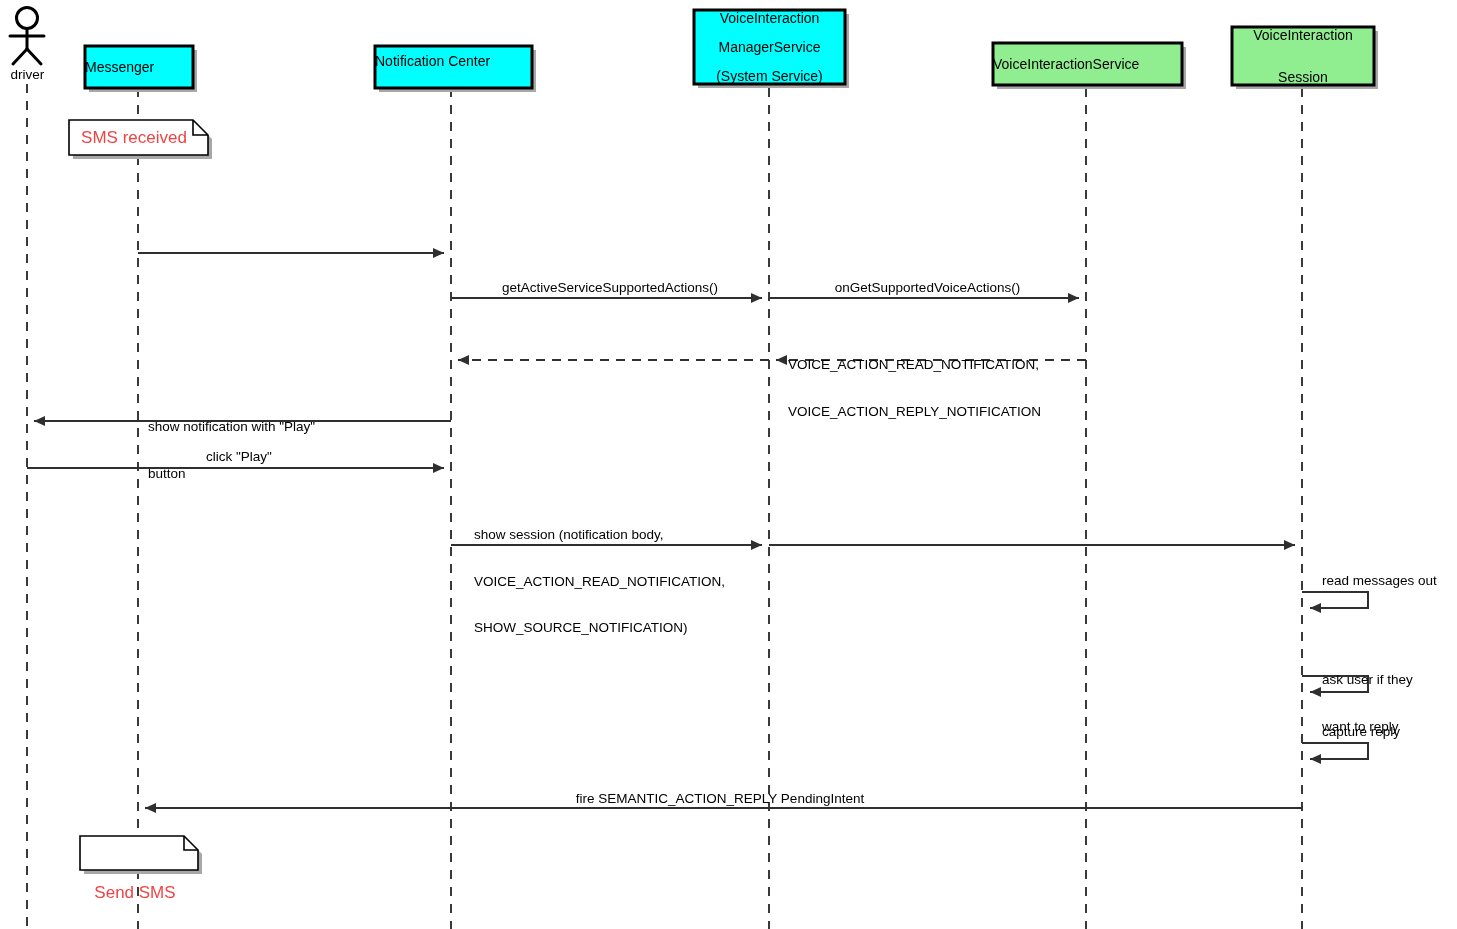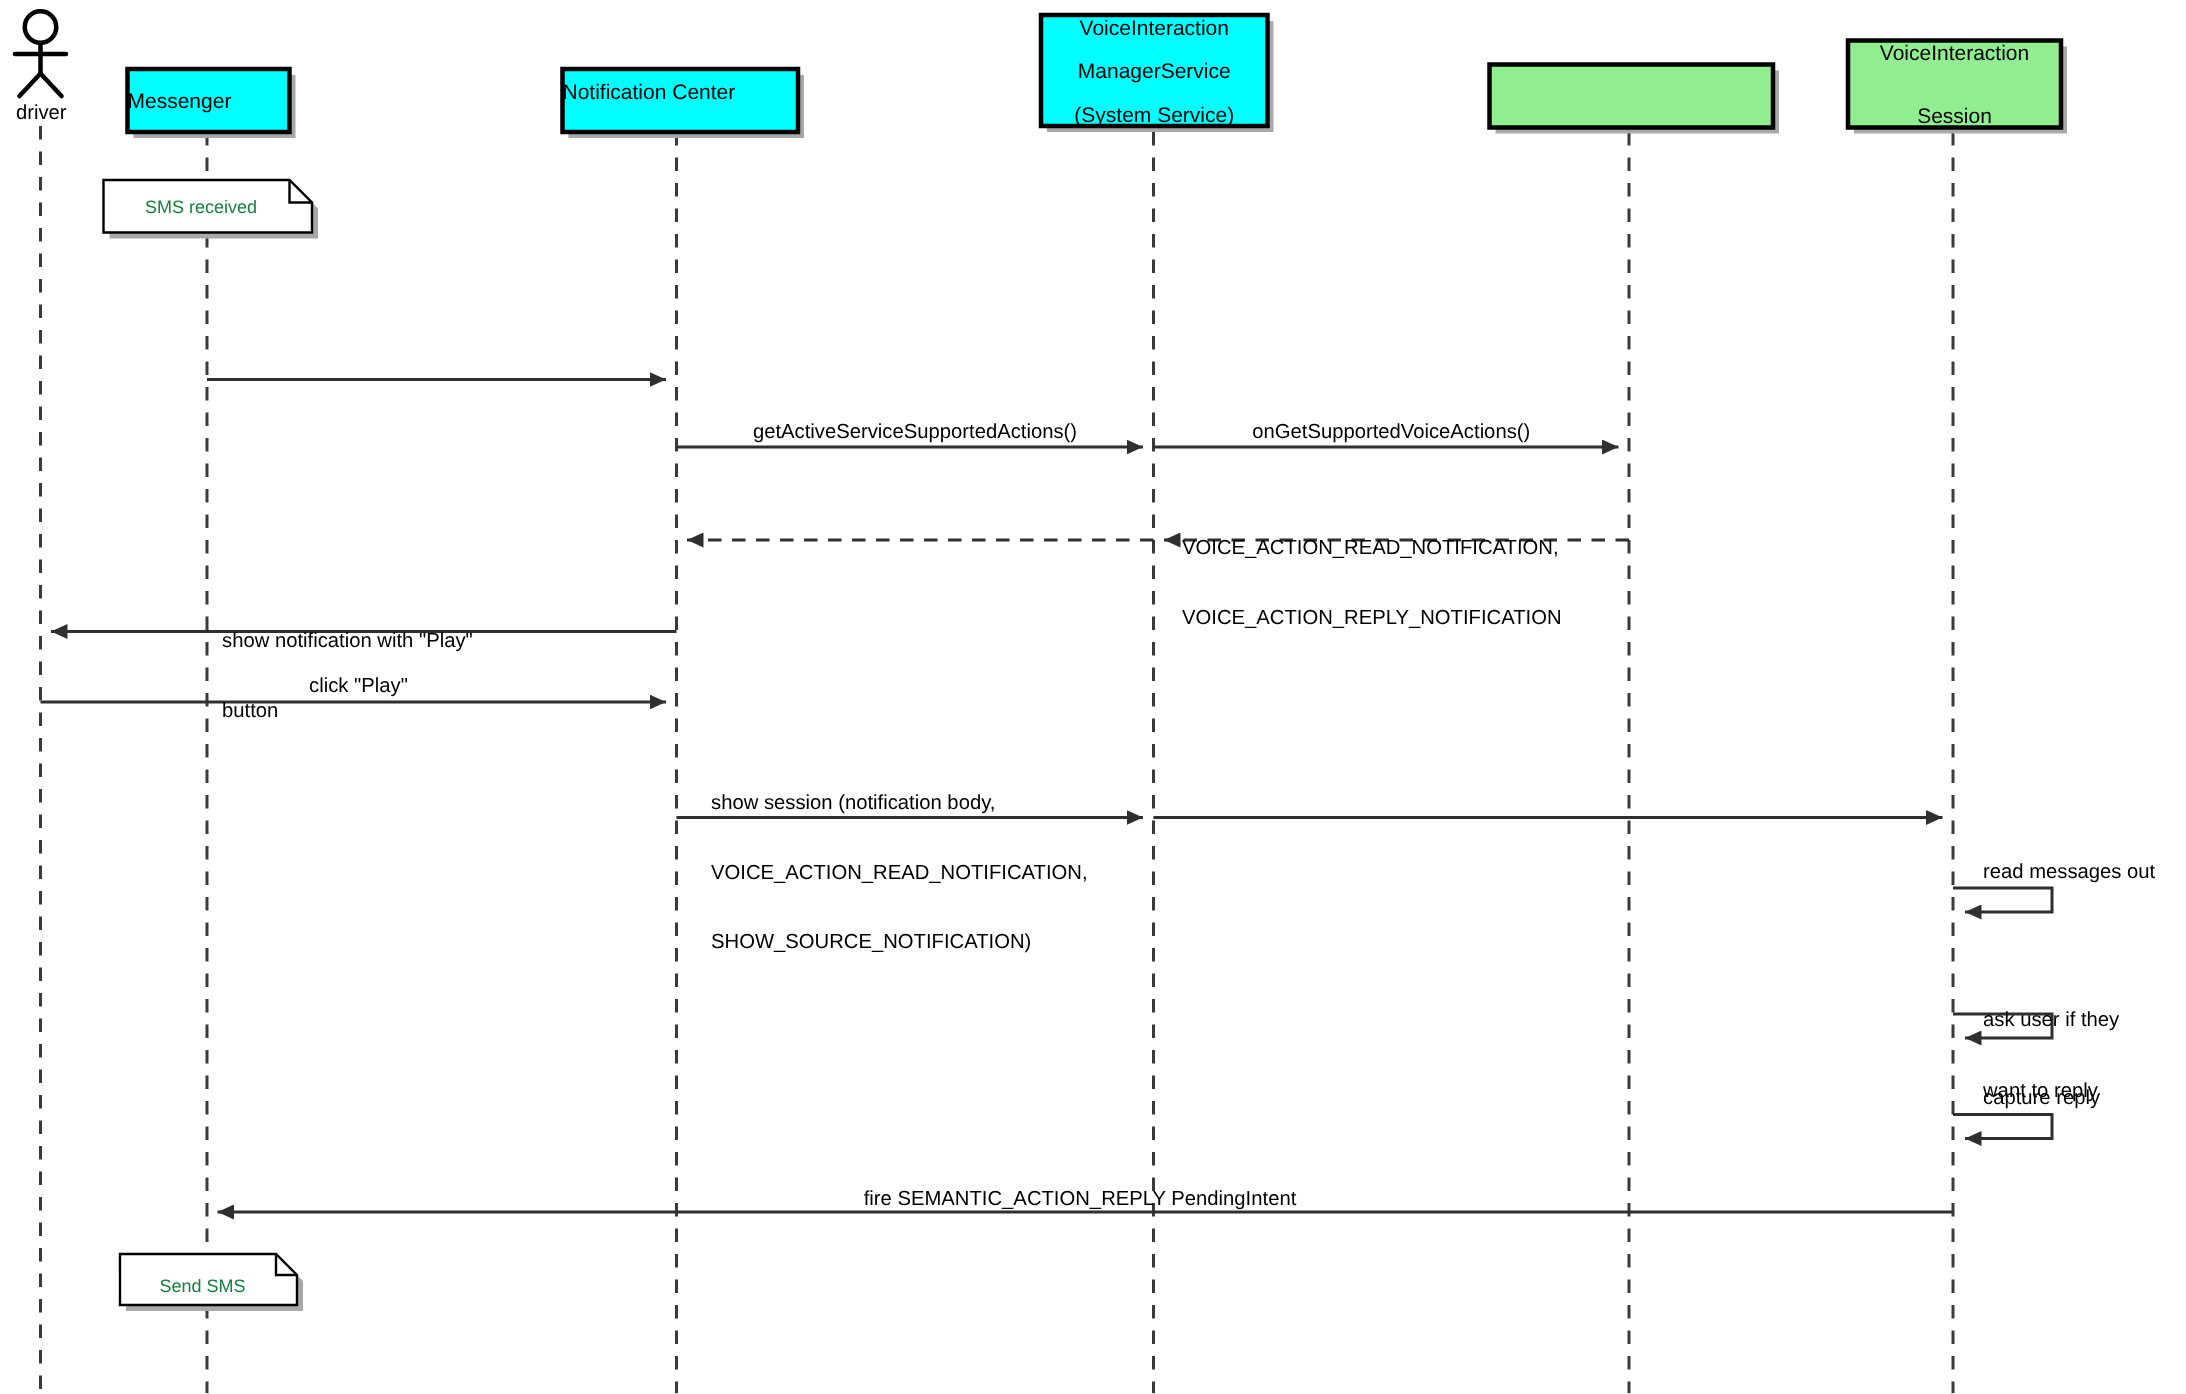--- a/index.html
+++ b/index.html
@@ -37,22 +37,22 @@
     color: #000000;
     line-height: 16px;
     text-align: center;
     white-space: pre;
     display: flex;
     align-items: center;
     justify-content: space-between;
   }
   .note-lbl {
     position: absolute;
-    font-size: 12px;
-    color: #15803d;
+    font-size: 17px;
+    color: #ef4444;
     white-space: pre;
     display: flex;
     align-items: center;
   }
   .actor-lbl {
     position: absolute;
     font-size: 13.5px;
     color: #000000;
     text-align: center;
     white-space: pre;
@@ -147,29 +147,30 @@
   <div class="box-lbl" style="left:85px; top:46px; width:88px; height:42px;">Messenger</div>
 
   <div class="box-lbl" style="left:375px; top:46px; width:157px; height:30px;">Notification Center</div>
 
   <div class="box-lbl" style="left:694px; top:10px; width:151px; height:74px; flex-direction:column;">
     <span>VoiceInteraction</span>
     <span>ManagerService</span>
     <span>(System Service)</span>
   </div>
 
+  <div class="box-lbl" style="left:993px; top:43px; width:189px; height:42px;">VoiceInteractionService</div>
 
   <div class="box-lbl" style="left:1232px; top:27px; width:142px; height:58px; flex-direction:column;">
     <span>VoiceInteraction</span>
     <span>Session</span>
   </div>
 
   <div class="note-lbl" style="left:69px; top:120px; width:130px; height:35px; justify-content:center;">SMS received</div>
 
-  <div class="note-lbl" style="left:80px; top:848px; width:110px; height:17px; justify-content:center;">Send SMS</div>
+  <div class="note-lbl" style="left:80px; top:884px; width:110px; height:17px; justify-content:center;">Send SMS</div>
 
 
   <div class="lbl msg-lbl" style="left:451px; top:280px; width:318px; text-align:center;">getActiveServiceSupportedActions()</div>
 
   <div class="lbl msg-lbl" style="left:769px; top:280px; width:317px; text-align:center;">onGetSupportedVoiceActions()</div>
 
   <div class="lbl msg-lbl" style="left:788px; top:326px;">
     <div>VOICE_ACTION_READ_NOTIFICATION,</div>
     <div>VOICE_ACTION_REPLY_NOTIFICATION</div>
   </div>

